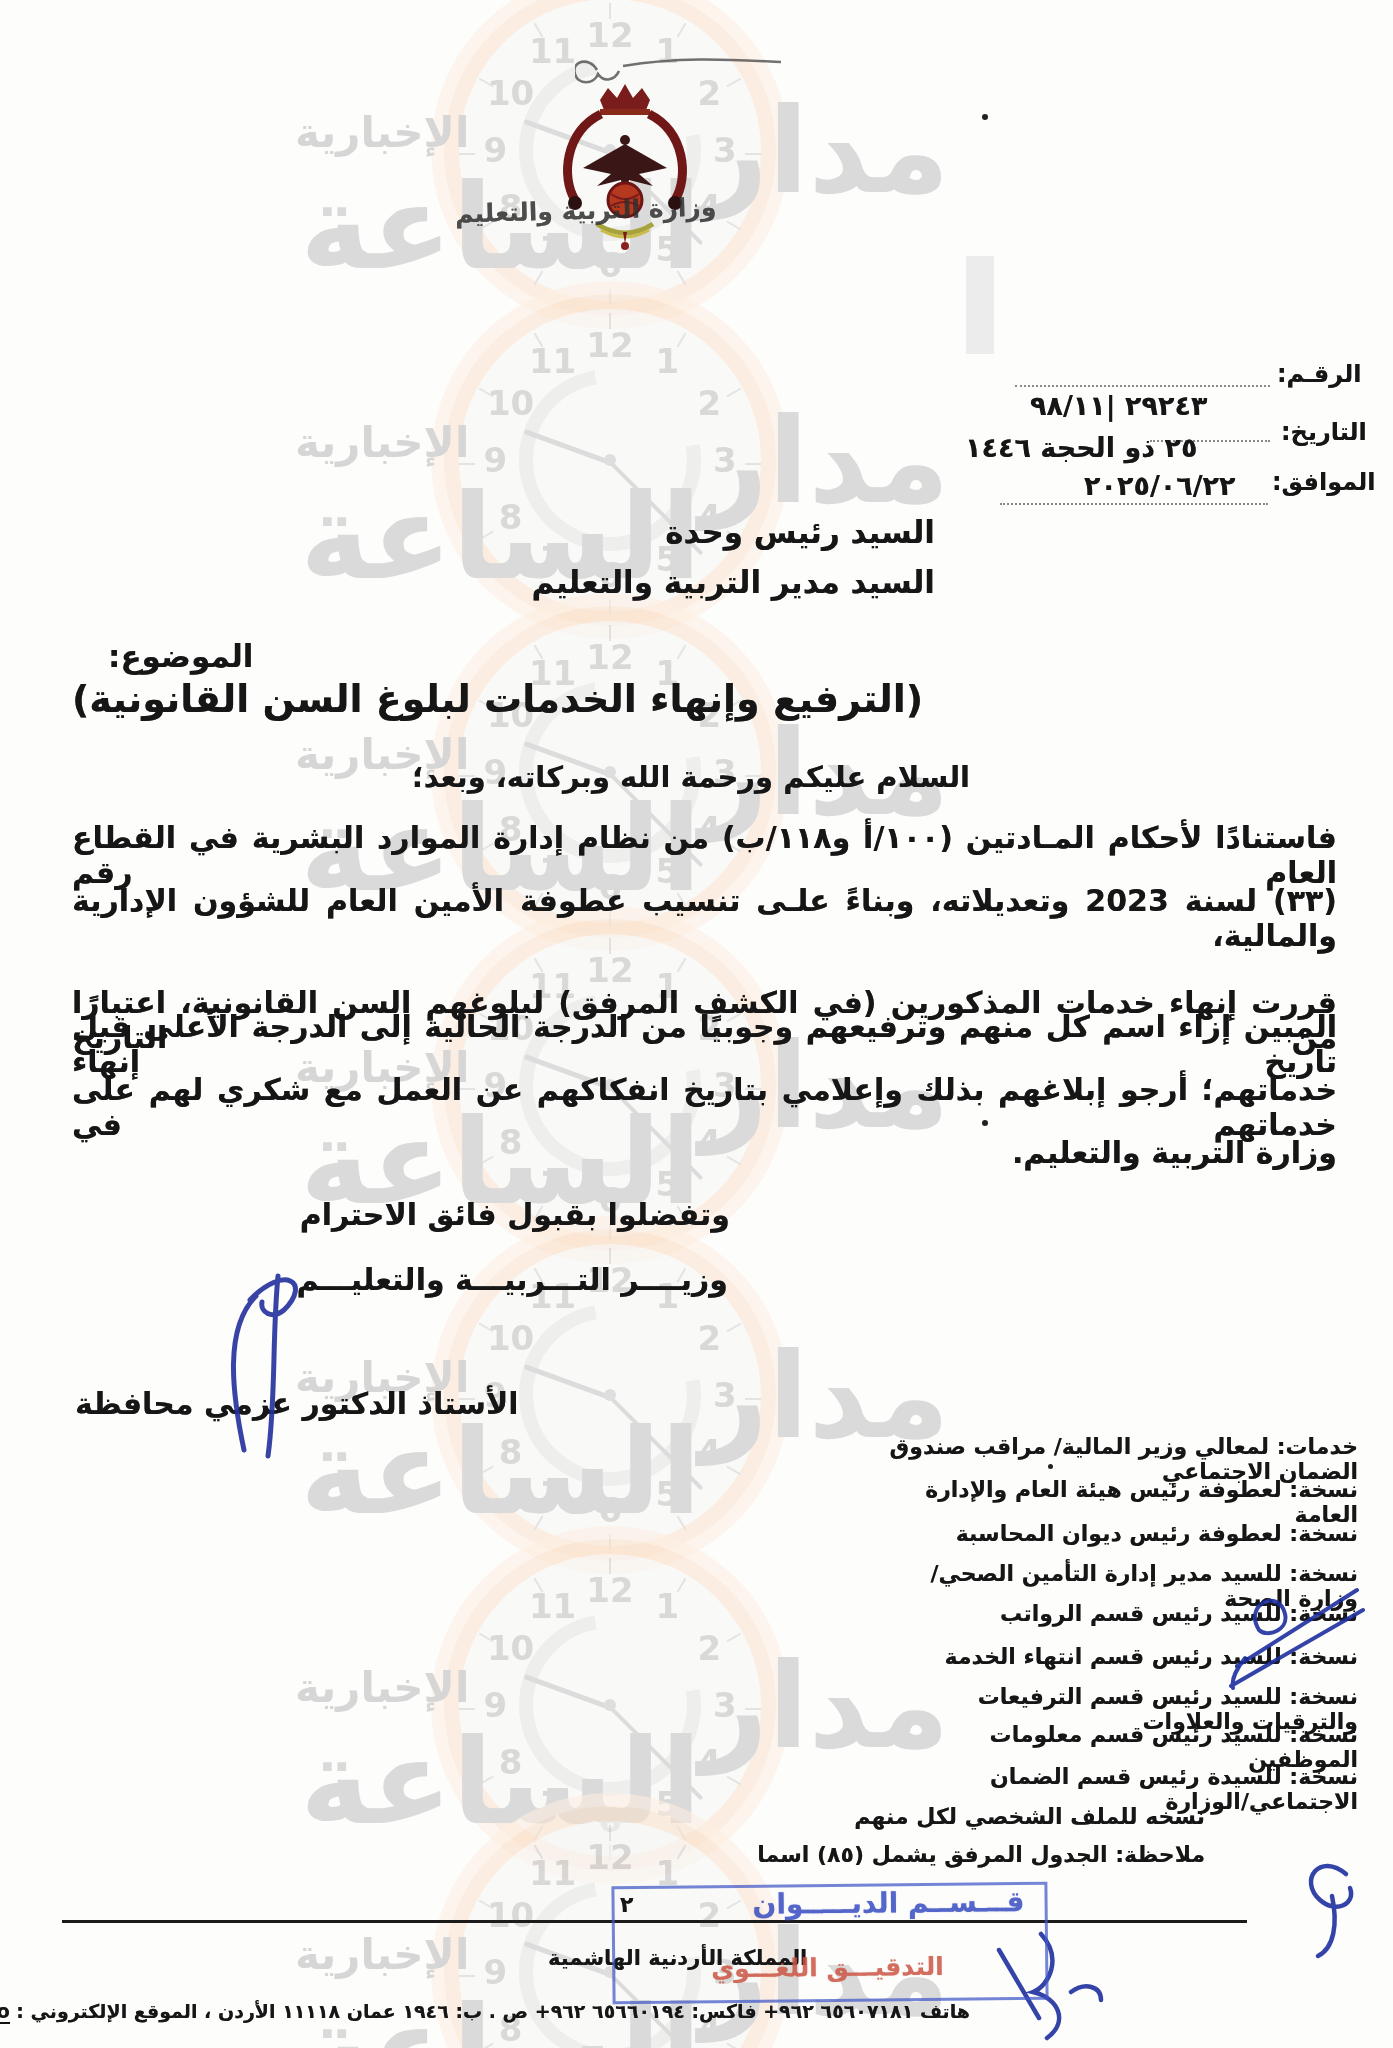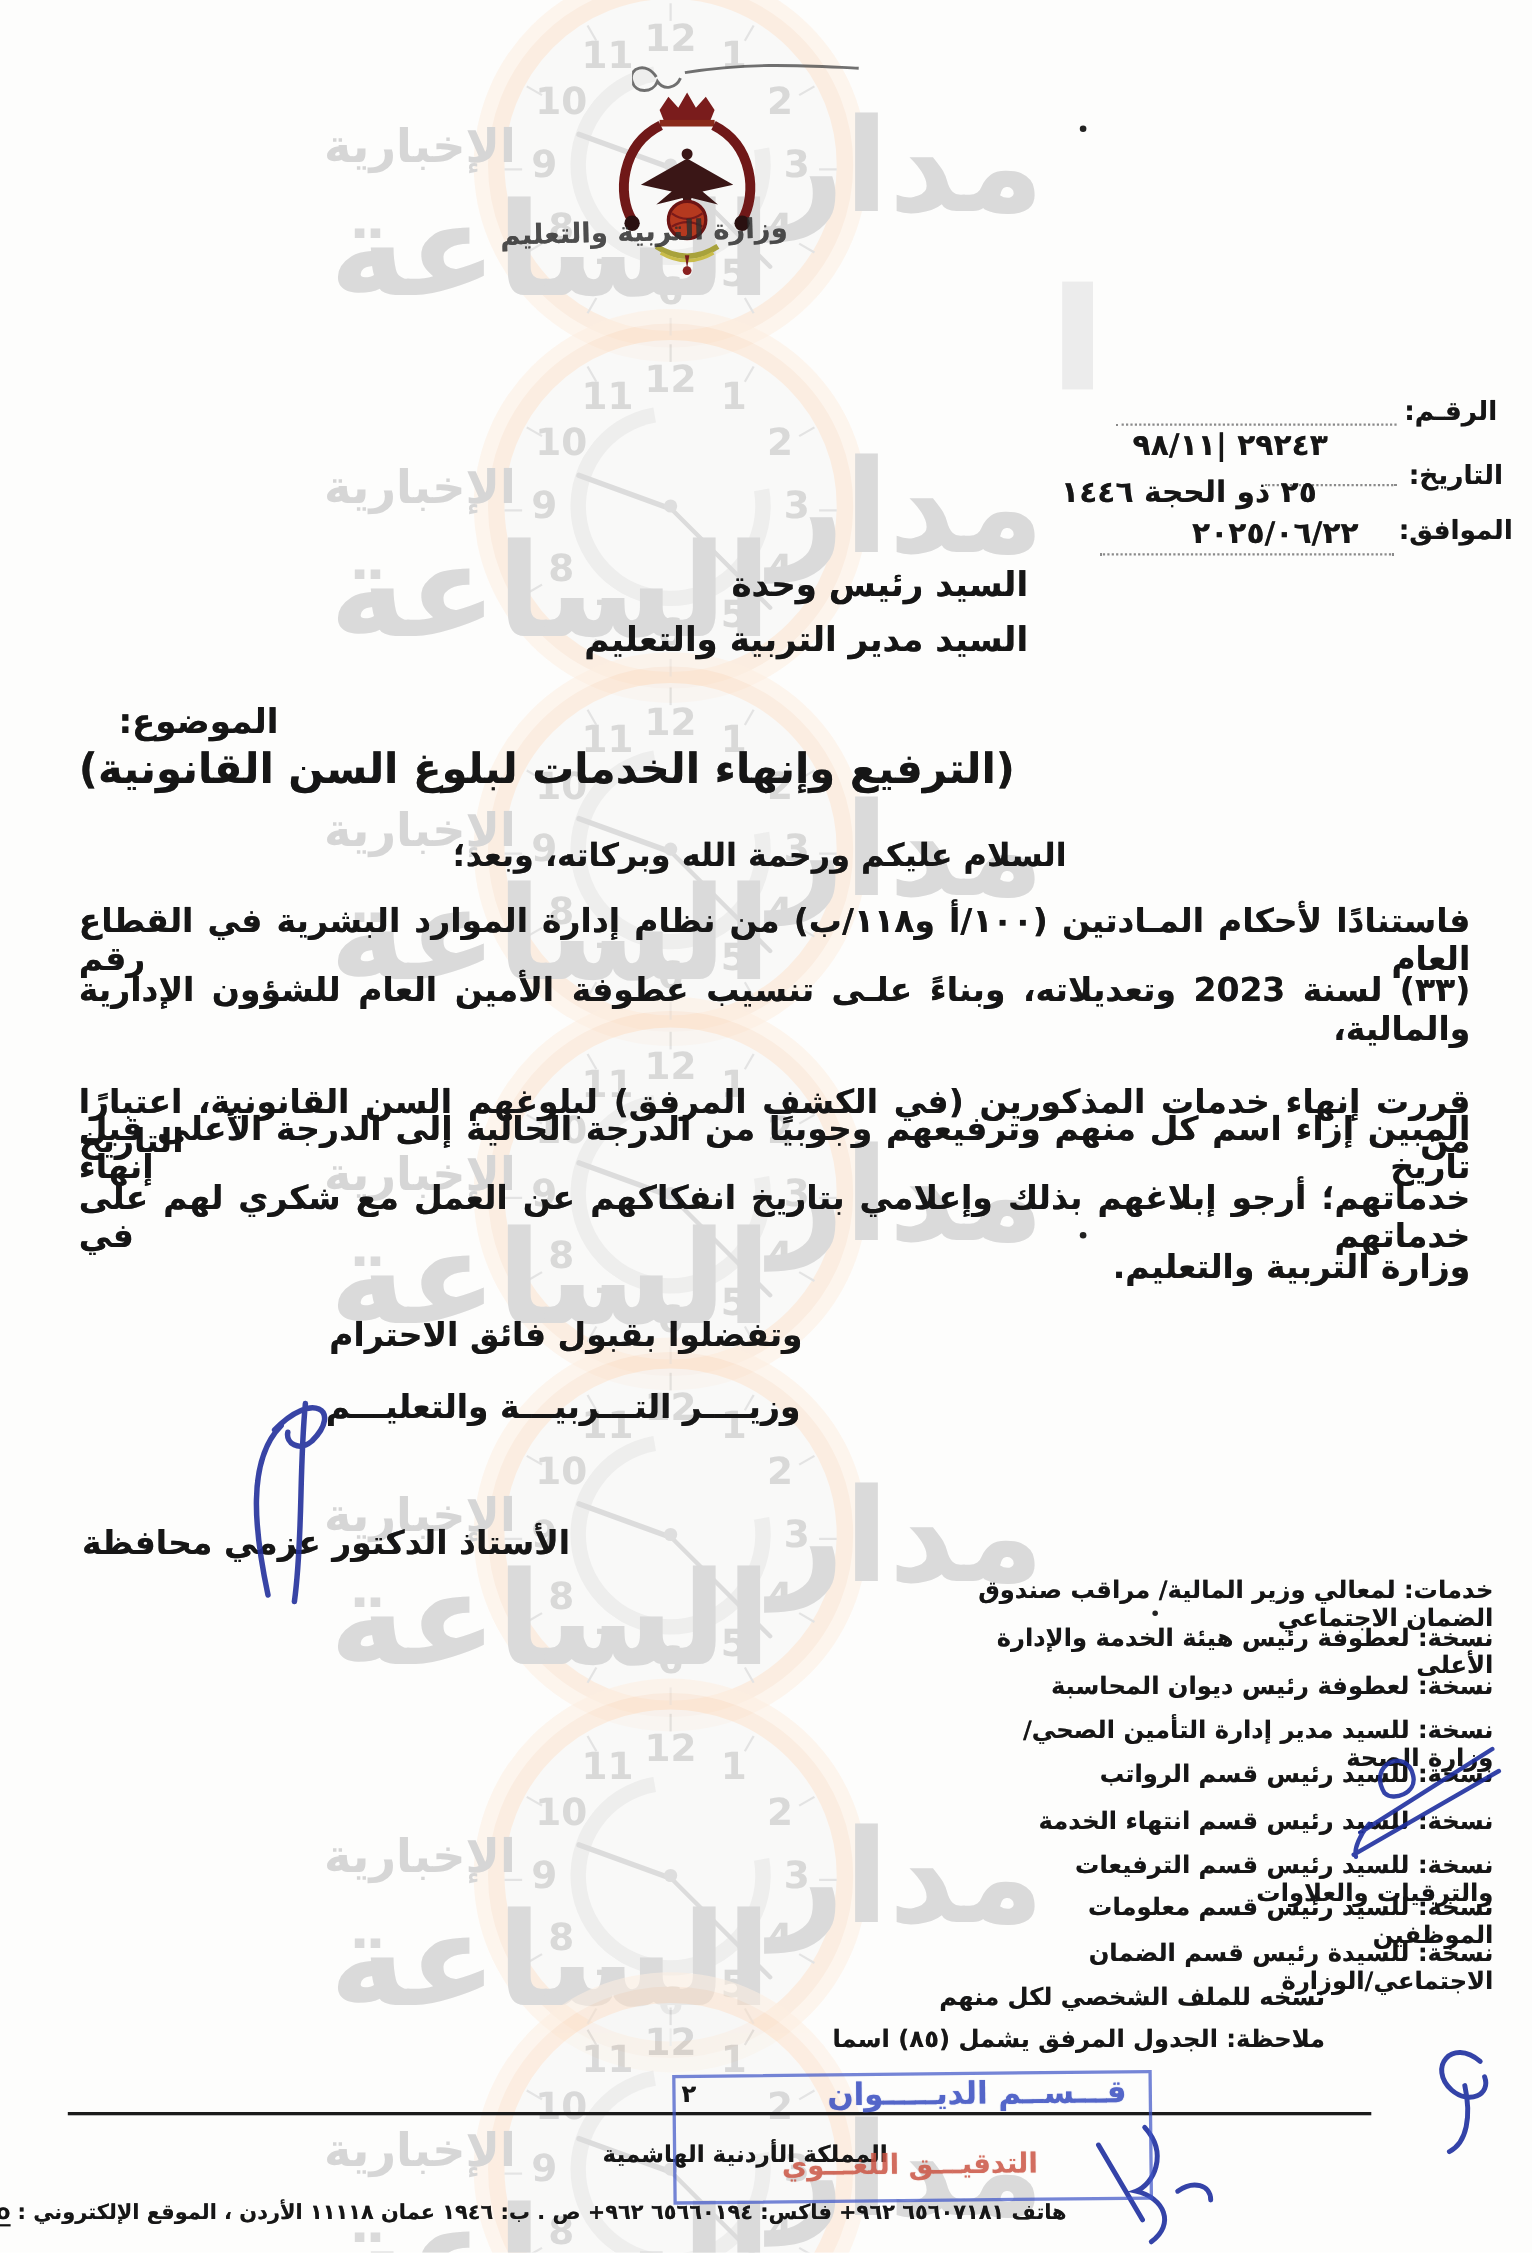--- a/index.html
+++ b/index.html
@@ -343,21 +343,21 @@
   <div class="txt" style="left:390px;top:1197px;width:340px;text-align:center;font-size:30px;">وتفضلوا بقبول فائق الاحترام</div>
   <div class="txt" style="left:358px;top:1262px;width:370px;text-align:center;font-size:30px;">وزيــــر التـــربيـــة والتعليـــم</div>
 
   <svg class="blue" style="left:212px;top:1268px;" width="150" height="195" viewBox="0 0 150 195">
     <path d="M44,28 C12,60 20,125 32,182 M66,8 C60,70 64,130 56,188 M38,32 C72,-4 100,14 72,42 C60,52 48,44 50,34" fill="none" stroke="#22309b" stroke-width="5" stroke-linecap="round" opacity=".9"></path>
   </svg>
 
   <div class="txt" style="left:75px;top:1386px;font-size:30px;">الأستاذ الدكتور عزمي محافظة</div>
 
   <div class="cc" style="left:878px;top:1434px;">خدمات: لمعالي وزير المالية/ مراقب صندوق الضمان الاجتماعي</div>
-  <div class="cc" style="left:878px;top:1477px;">نسخة: لعطوفة رئيس هيئة الخدمة والإدارة الأعلى</div>
+  <div class="cc" style="left:878px;top:1477px;">نسخة: لعطوفة رئيس هيئة العام والإدارة العامة</div>
   <div class="cc" style="left:878px;top:1521px;">نسخة: لعطوفة رئيس ديوان المحاسبة</div>
   <div class="cc" style="left:878px;top:1561px;">نسخة: للسيد مدير إدارة التأمين الصحي/ وزارة الصحة</div>
   <div class="cc" style="left:878px;top:1601px;">نسخة: للسيد رئيس قسم الرواتب</div>
   <div class="cc" style="left:878px;top:1644px;">نسخة: للسيد رئيس قسم انتهاء الخدمة</div>
   <div class="cc" style="left:878px;top:1684px;">نسخة: للسيد رئيس قسم الترفيعات والترقيات والعلاوات</div>
   <div class="cc" style="left:878px;top:1764px;">نسخة: للسيدة رئيس قسم الضمان الاجتماعي/الوزارة</div>
   <div class="cc" style="left:878px;top:1722px;">نسخة: للسيد رئيس قسم معلومات الموظفين</div>
   <div class="cc" style="left:725px;top:1804px;">نسخه للملف الشخصي لكل منهم</div>
   <div class="cc" style="left:725px;top:1842px;">ملاحظة: الجدول المرفق يشمل (٨٥) اسما</div>
 

